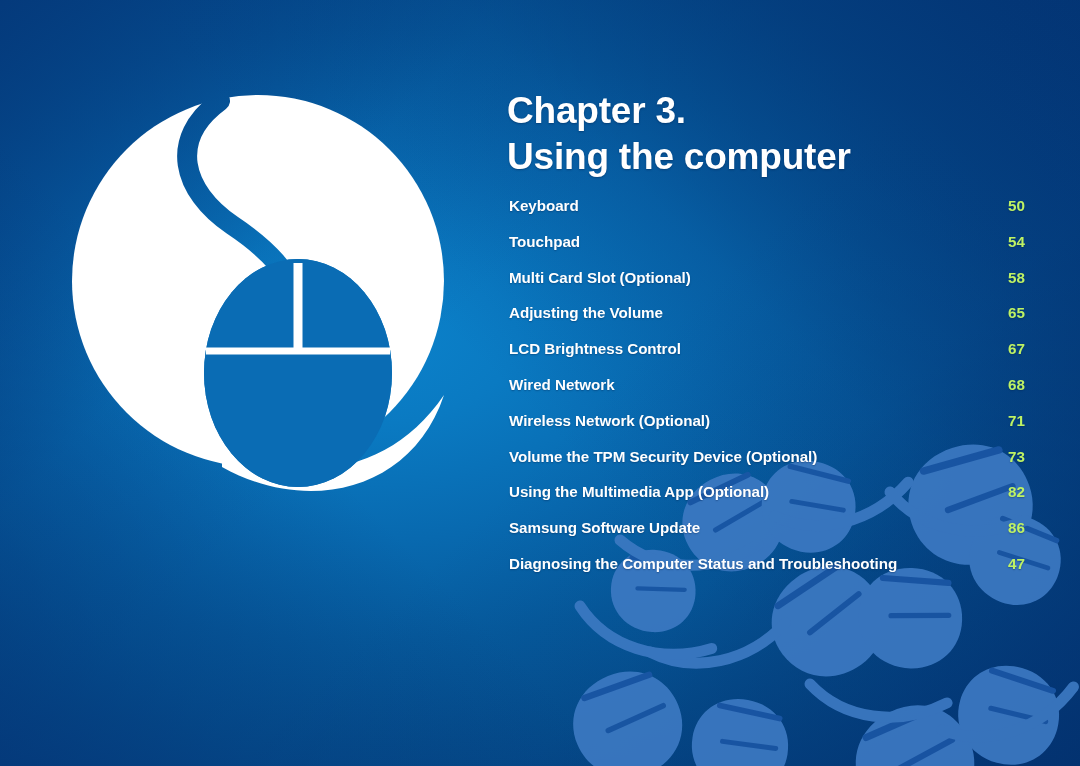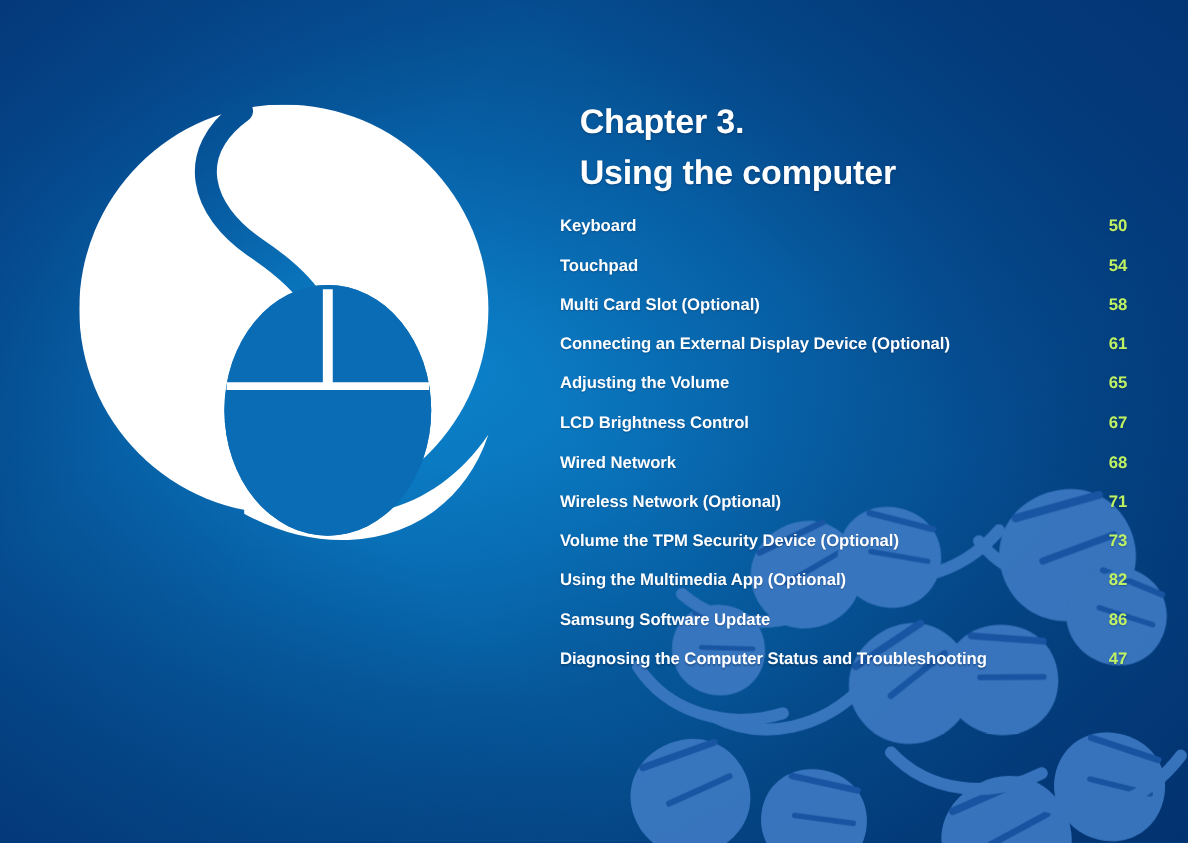--- a/index.html
+++ b/index.html
@@ -90,26 +90,25 @@
     top: 0;
     width: 1080px;
     height: 766px;
   }
   .chapter-title {
     position: absolute;
     left: 507px;
     top: 88px;
     width: 520px;
     color: #ffffff;
-    font-size: 31px;
+    font-size: 37px;
     font-weight: bold;
     line-height: 46px;
     letter-spacing: -0.2px;
     text-shadow: 0 1px 2px rgba(1,30,70,0.40);
-    margin-left: 20px;
   }
   .chapter-title .line {
     display: block;
     white-space: nowrap;
   }
   .toc {
     position: absolute;
     left: 507px;
     top: 197px;
     width: 560px;
@@ -234,24 +233,20 @@
       </div>
       <div class="toc-row">
         <span class="toc-label">Touchpad</span>
         <span class="toc-page">54</span>
       </div>
       <div class="toc-row">
         <span class="toc-label">Multi Card Slot (Optional)</span>
         <span class="toc-page">58</span>
       </div>
       <div class="toc-row">
-        <span class="toc-label">Connecting an External Display Device (Optional)</span>
-        <span class="toc-page">61</span>
-      </div>
-      <div class="toc-row">
         <span class="toc-label">Adjusting the Volume</span>
         <span class="toc-page">65</span>
       </div>
       <div class="toc-row">
         <span class="toc-label">LCD Brightness Control</span>
         <span class="toc-page">67</span>
       </div>
       <div class="toc-row">
         <span class="toc-label">Wired Network</span>
         <span class="toc-page">68</span>

